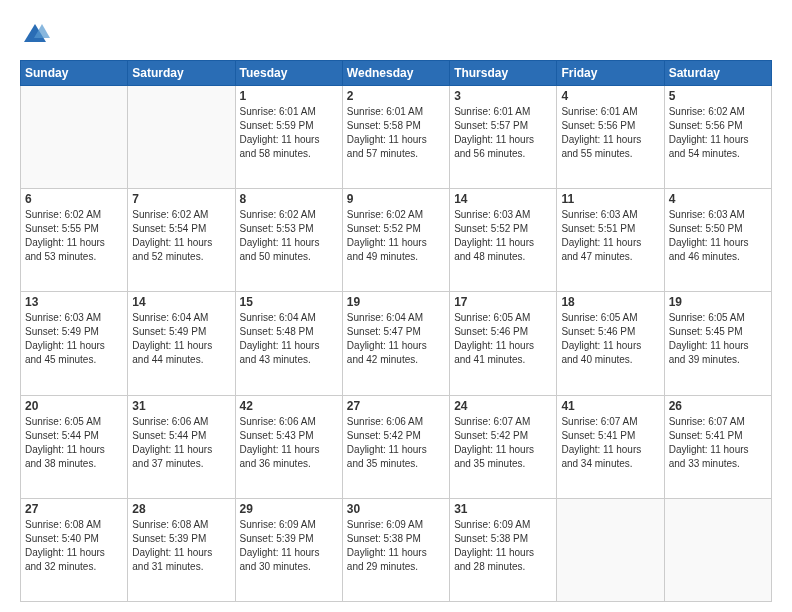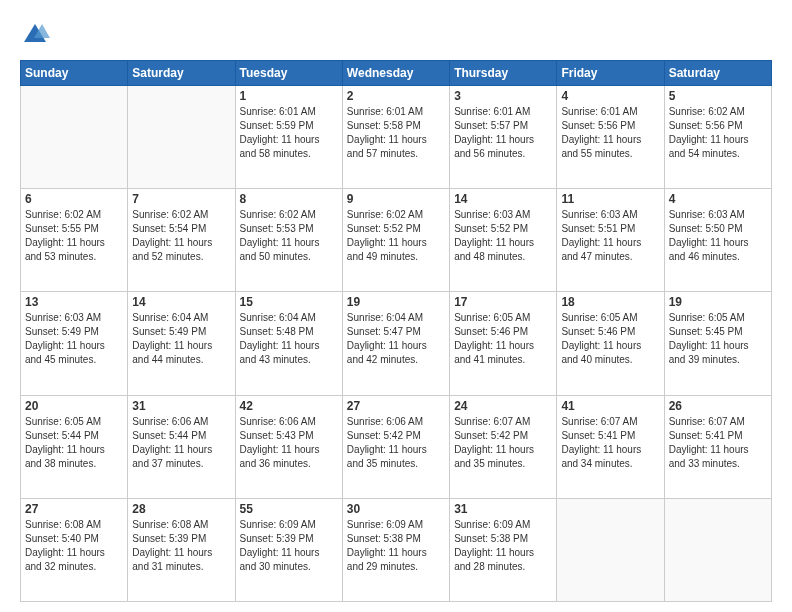--- a/index.html
+++ b/index.html
@@ -309,21 +309,21 @@
 Sunset: 5:40 PM
 Daylight: 11 hours and 32 minutes.</div>
           </td>
           <td>
             <span class="day-num">28</span>
             <div class="day-info" style="white-space: pre-line;">Sunrise: 6:08 AM
 Sunset: 5:39 PM
 Daylight: 11 hours and 31 minutes.</div>
           </td>
           <td>
-            <span class="day-num">55</span>
+            <span class="day-num">29</span>
             <div class="day-info" style="white-space: pre-line;">Sunrise: 6:09 AM
 Sunset: 5:39 PM
 Daylight: 11 hours and 30 minutes.</div>
           </td>
           <td>
             <span class="day-num">30</span>
             <div class="day-info" style="white-space: pre-line;">Sunrise: 6:09 AM
 Sunset: 5:38 PM
 Daylight: 11 hours and 29 minutes.</div>
           </td>

